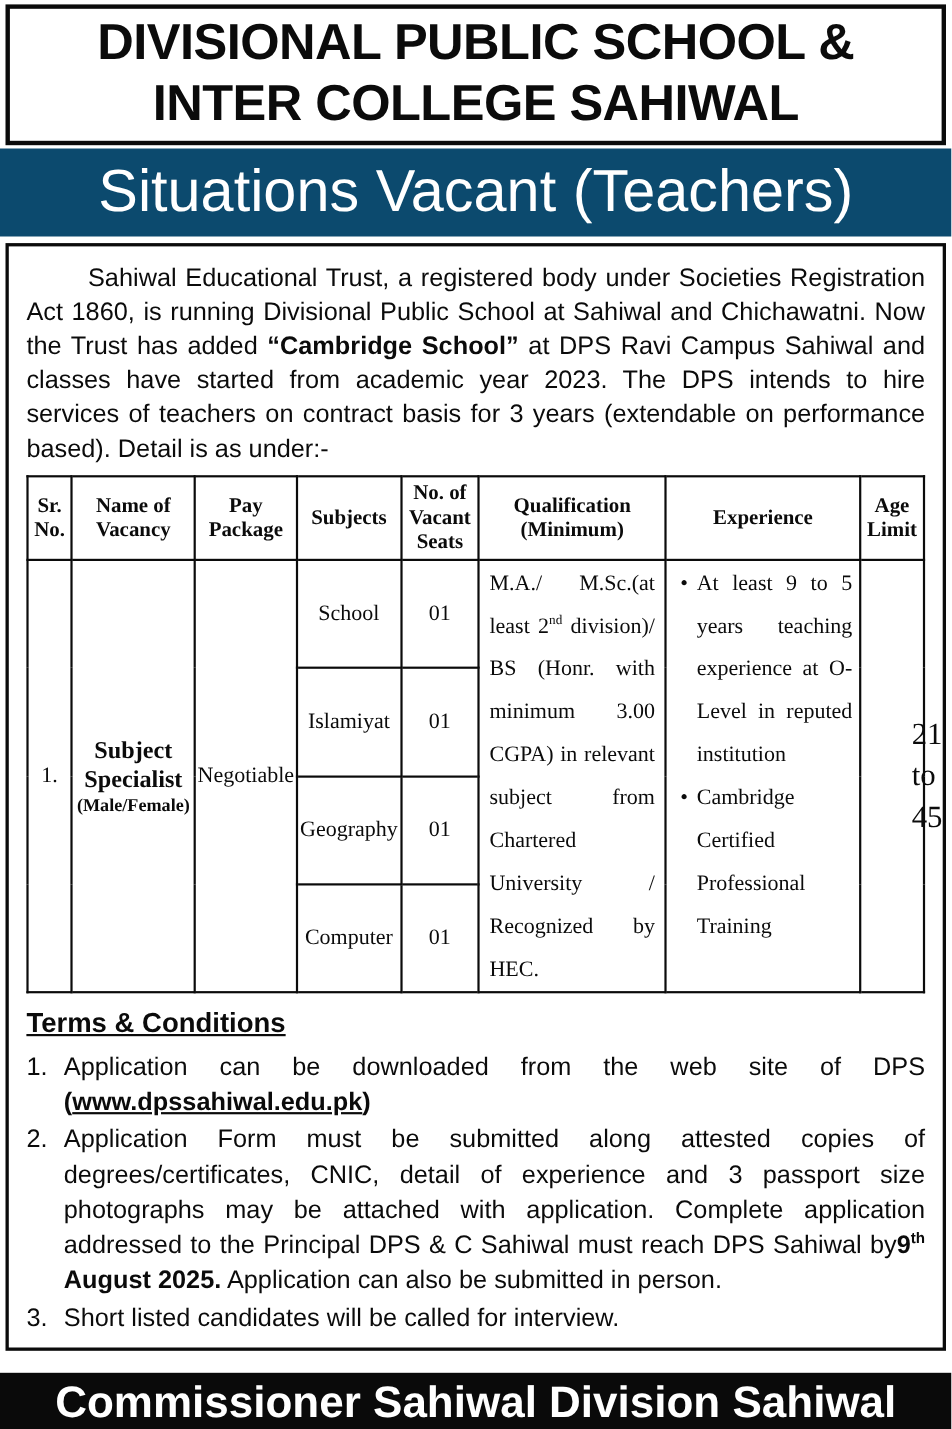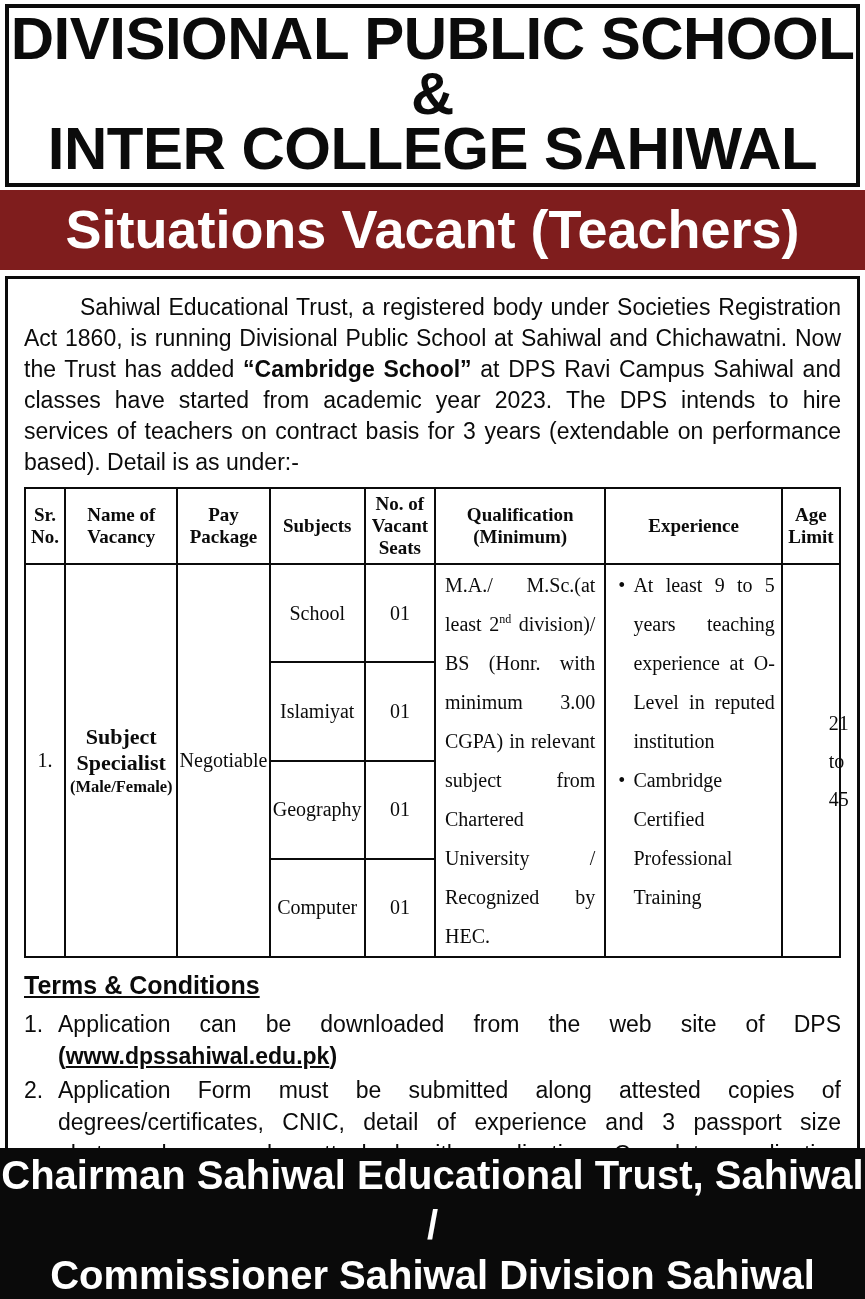--- a/index.html
+++ b/index.html
@@ -16,44 +16,44 @@
     background: #ffffff;
   }
 
   
   .title-box {
     margin: 4px 5px 0;
     border: 4px solid #0b0b0b;
     padding: 3px 0 7px;
     text-align: center;
     font-weight: bold;
-    font-size: 60px;
+    font-size: 46px;
     line-height: 55px;
     letter-spacing: -0.5px;
   }
 
   
   .subheader {
     padding: 6px 0 9px;
     text-align: center;
     font-family: "Liberation Serif", serif;
     font-weight: bold;
     font-size: 28px;
     line-height: 36px;
     border-bottom: 3px solid #0b0b0b;
   }
 
   
   .banner {
     margin-top: 3px;
     height: 80px;
-    background: #7f1d1d;
+    background: #0c4a6e;
     color: #ffffff;
     text-align: center;
-    font-weight: bold;
+    font-weight: normal;
     font-size: 54px;
     line-height: 78px;
   }
 
   
   .content-box {
     margin: 6px 5px 0;
     border: 3px solid #0b0b0b;
     padding: 13px 16px 10px;
     background: #ffffff;
@@ -108,21 +108,21 @@
   td.exp-cell {
     font-size: 20px;
     line-height: 39px;
     vertical-align: top;
     padding: 1px 6px 0 4px;
   }
   .bullet { display: flex; }
   .bullet-dot { flex: 0 0 23px; text-align: center; }
   .bullet-text { flex: 1; text-align: justify; }
   td.age-cell {
-    font-size: 20px;
+    font-size: 28px;
     line-height: 38px;
     text-align: center;
     vertical-align: middle;
     white-space: pre-line;
     padding-left: 46px;
   }
   sup.sp { font-size: 60%; vertical-align: super; line-height: 0; }
 
   
   .terms-heading {
@@ -254,17 +254,16 @@
     </div>
 
     <div class="term">
       <span class="term-num">3.</span>
       <div class="term-body">Short listed candidates will be called for interview.</div>
     </div>
 
   </div>
 
   <div class="footer-banner">
-    <div>Chairman Sahiwal Educational Trust, Sahiwal /</div>
     <div>Commissioner Sahiwal Division Sahiwal</div>
   </div>
 
 </div>
 
 </body></html>

